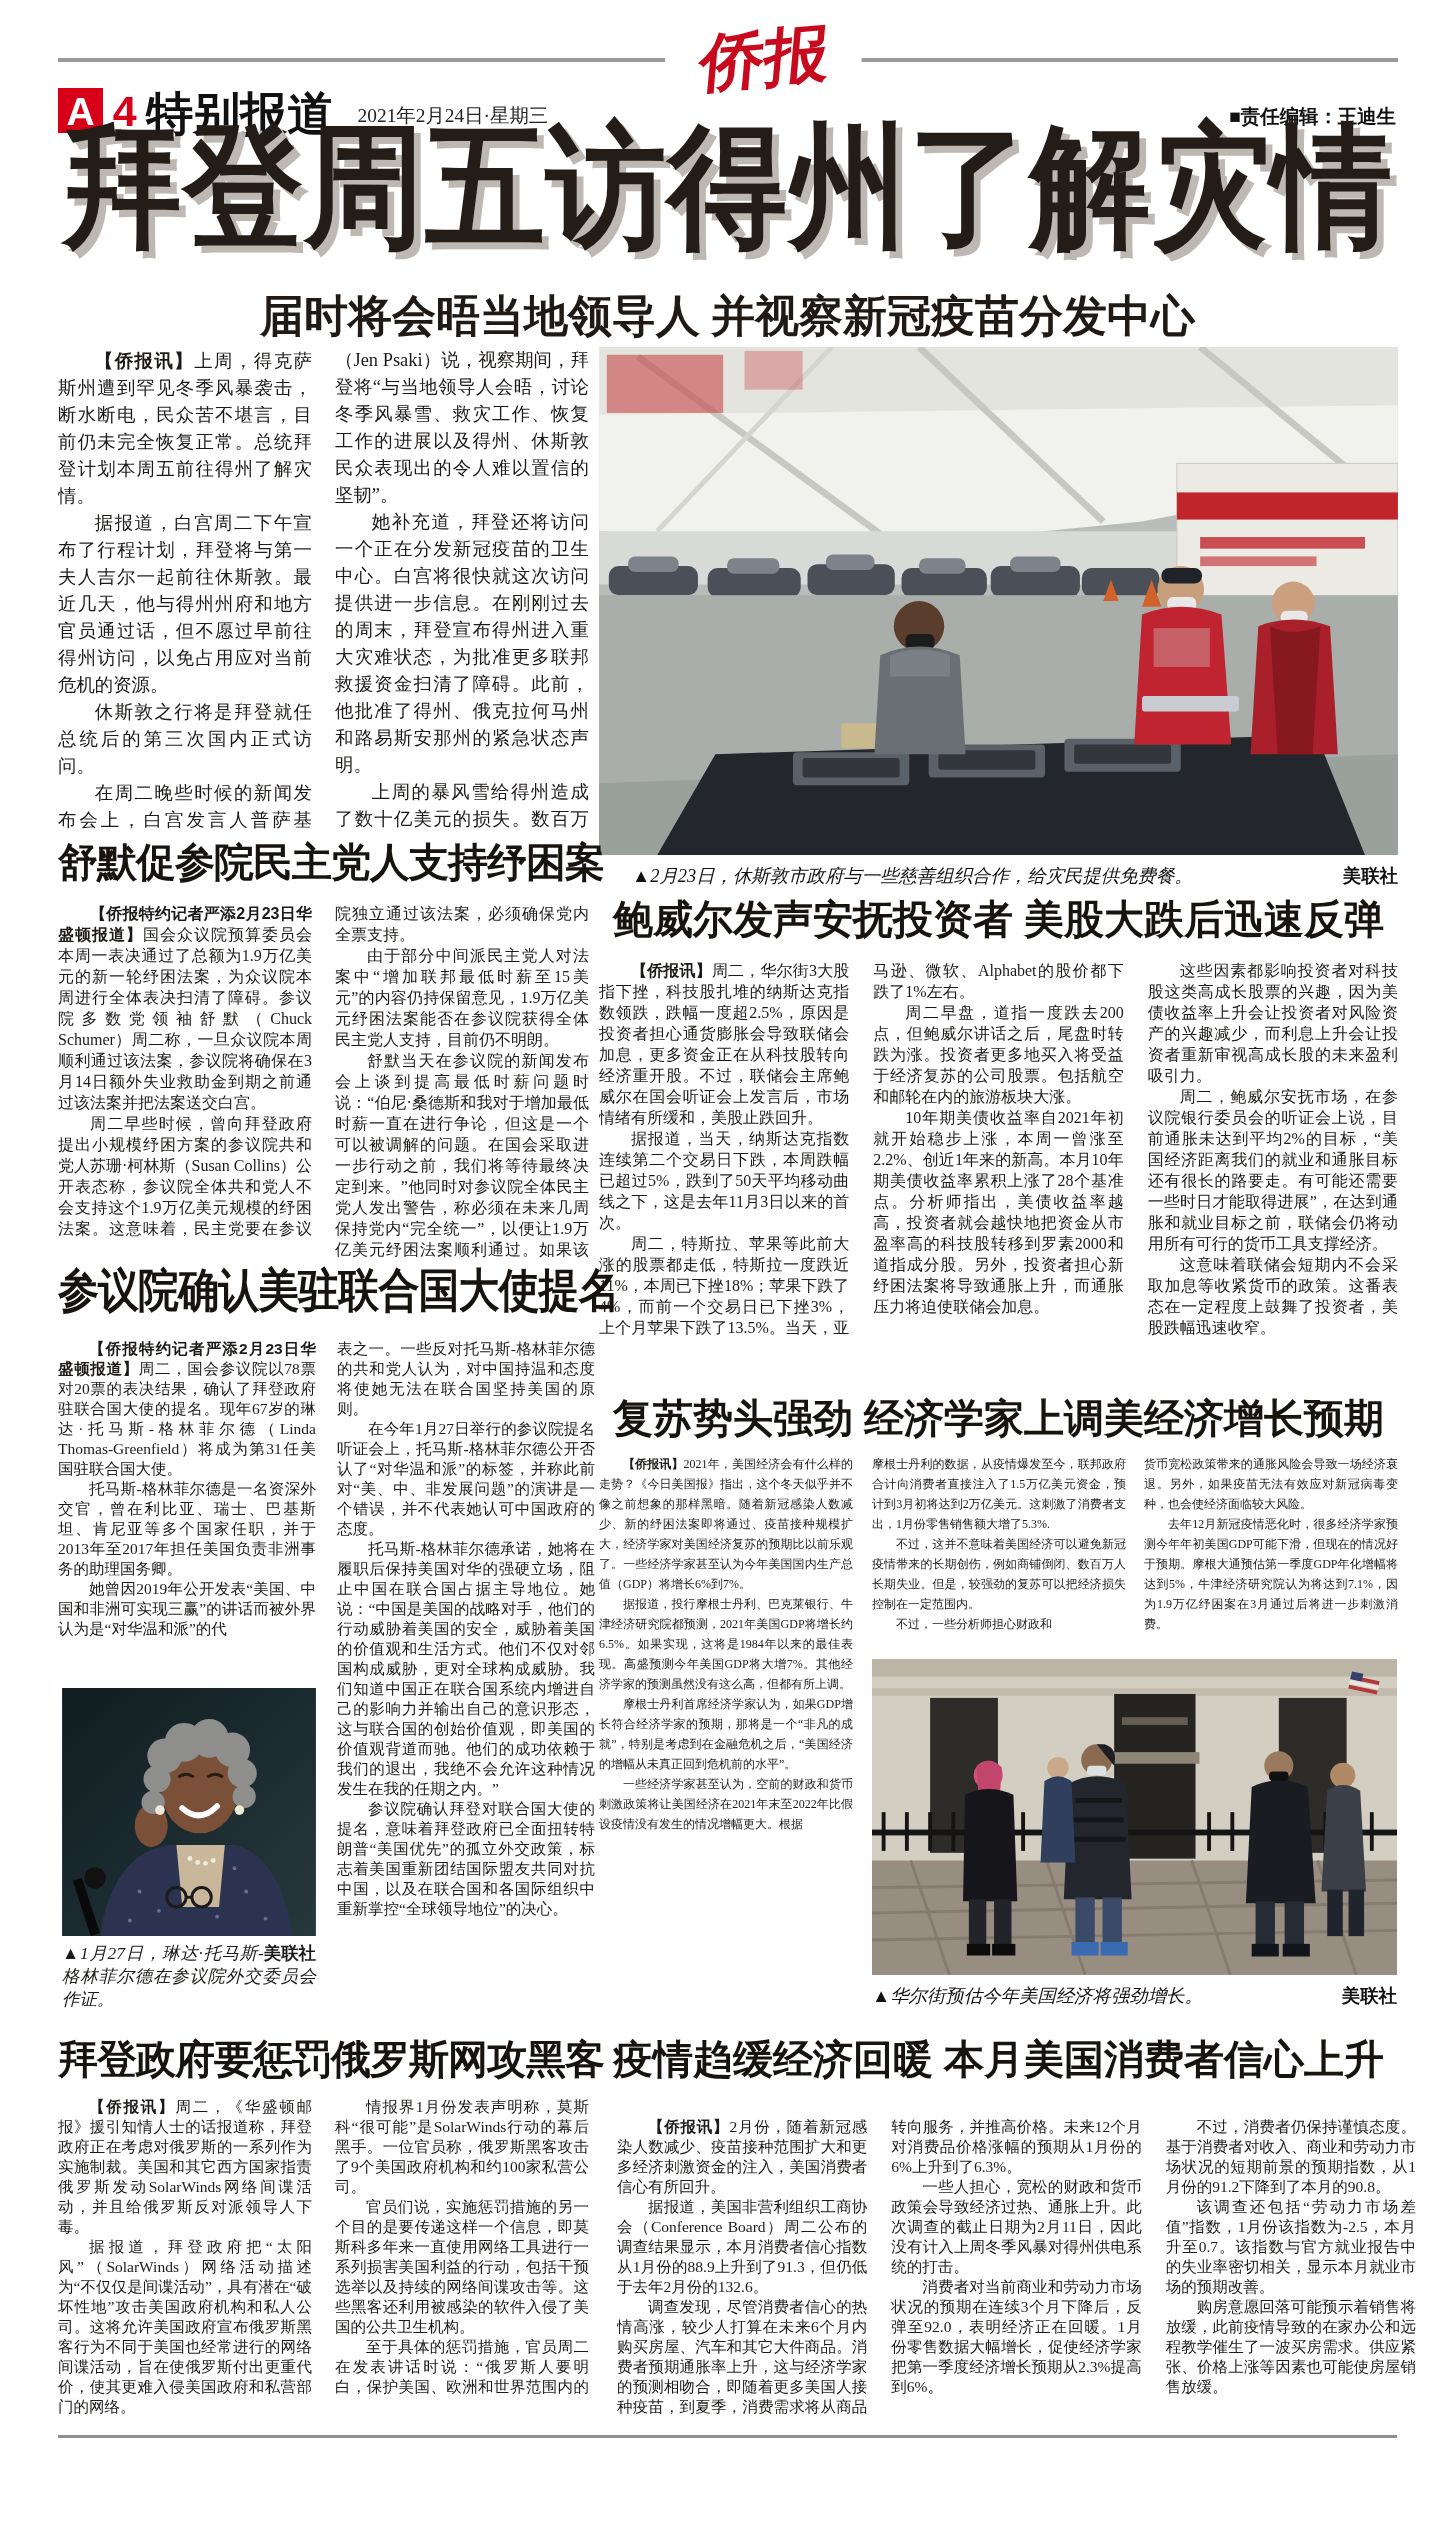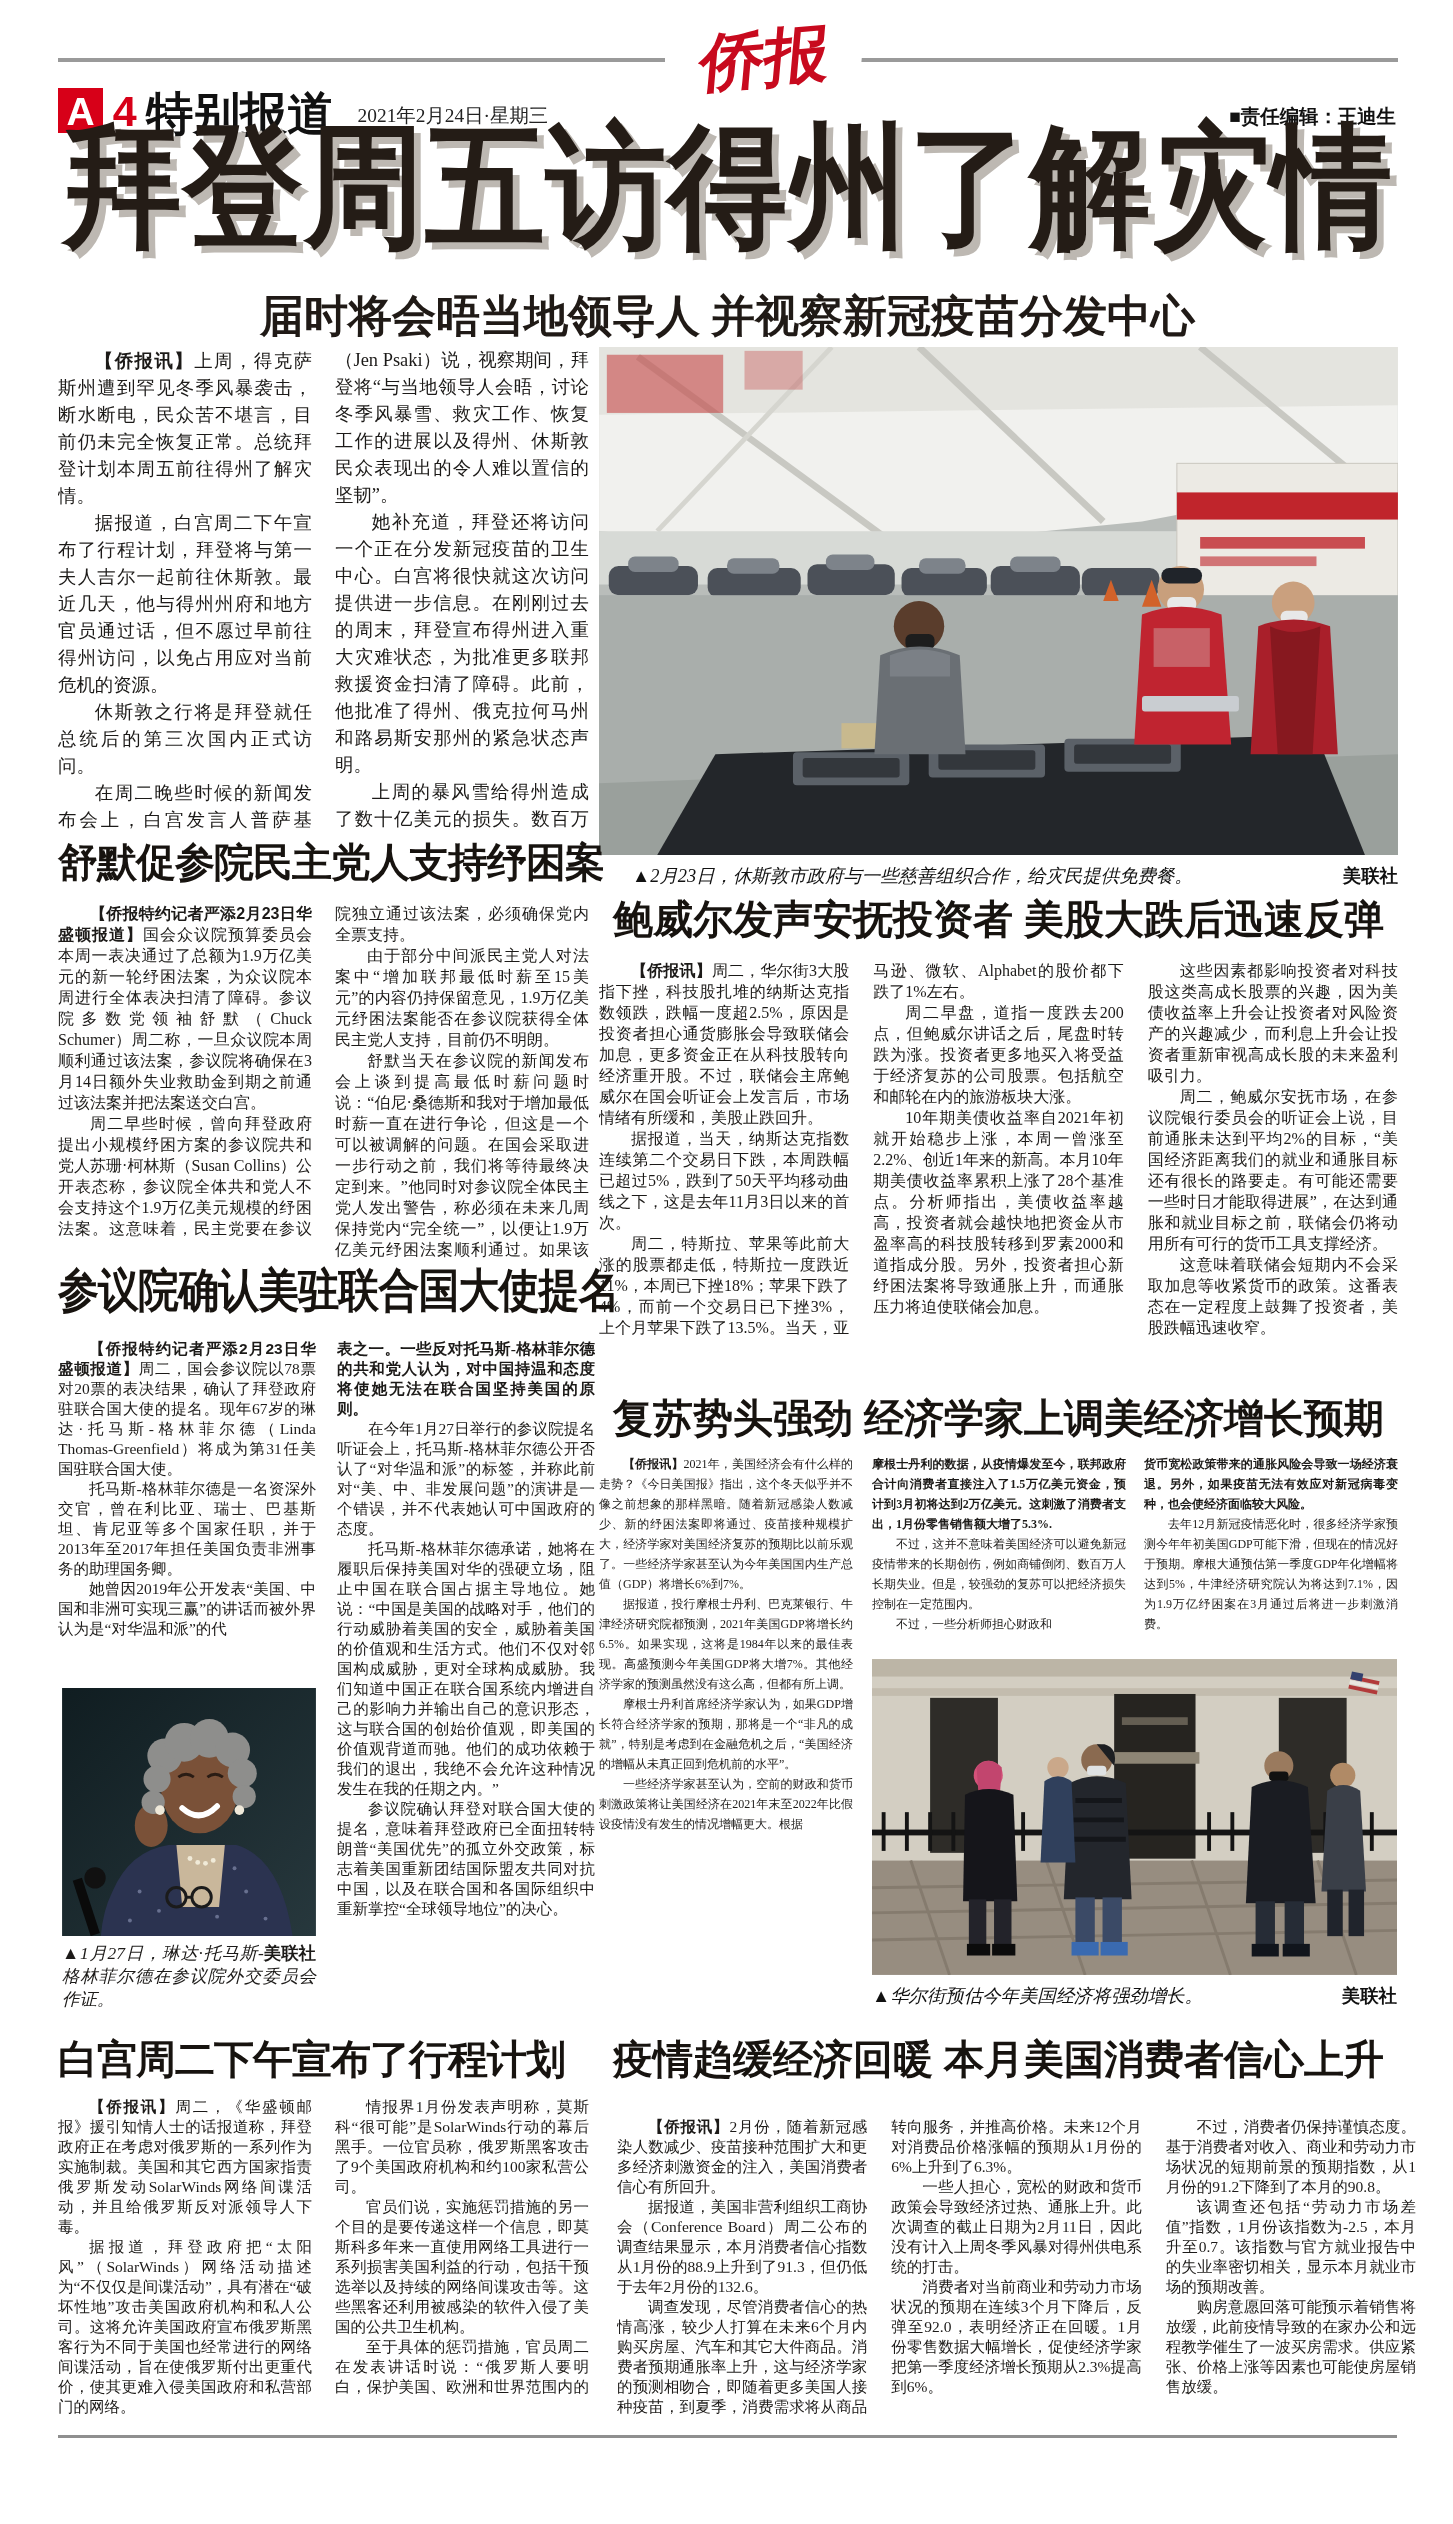--- a/index.html
+++ b/index.html
@@ -28,21 +28,21 @@
     white-space:nowrap;}
   #schumer-headline{top:835px;left:58px;width:545px;font-size:40px;letter-spacing:-1px;}
   #powell-headline{top:892px;left:599px;width:799px;font-size:40px;text-align:center;}
   #un-headline{top:1260px;left:58px;width:545px;font-size:46px;letter-spacing:-1px;transform:scaleX(0.89);transform-origin:left;}
   #recovery-headline{top:1391px;left:599px;width:799px;font-size:40px;text-align:center;}
   #russia-headline{top:2032px;left:58px;width:545px;font-size:40px;letter-spacing:-1px;}
   #consumer-headline{top:2032px;left:599px;width:799px;font-size:40px;text-align:center;}
   
   .body-text{position:absolute;text-align:justify;overflow:hidden;column-fill:auto;}
   .para{margin:0;text-indent:2em;}
-  .para.noindent{text-indent:0;font-weight:bold;}
+  .para.noindent{text-indent:0;}
   .para strong{font-family:"Liberation Sans",sans-serif;font-weight:700;}
   #lead-body{top:347px;left:58px;width:531px;height:492px;column-count:2;column-gap:23px;
              font-size:18.4px;line-height:27px;}
   #schumer-body{top:903px;left:58px;width:531px;height:368px;column-count:2;column-gap:23px;
              font-size:16px;line-height:21px;}
   #powell-body{top:960px;left:599px;width:799px;height:384px;column-count:3;column-gap:24px;
              font-size:16px;line-height:21px;}
   .uncol{position:absolute;font-size:15.5px;line-height:20px;text-align:justify;overflow:hidden;}
   #un-col1{top:1339px;left:58px;width:258px;height:349px;}
   #un-col2{top:1339px;left:337px;width:258px;height:669px;}
@@ -376,21 +376,21 @@
       <path d="M470 136 Q486 124 504 136 L510 240 L464 240 Z" fill="#3a3f48"></path>
       <rect x="470" y="238" width="16" height="48" fill="#20242c"></rect>
         <rect x="492" y="238" width="16" height="48" fill="#20242c"></rect>
     </svg>
   </div>
   <div id="wallstreet-caption-row" class="caption-row">
     <span>▲华尔街预估今年美国经济将强劲增长。</span>
     <span class="credit">美联社</span>
   </div>
 
-  <div id="russia-headline" class="sec-headline">白宫周二下午宣布了行程计划</div>
+  <div id="russia-headline" class="sec-headline">拜登政府要惩罚俄罗斯网攻黑客</div>
   <div id="russia-body" class="body-text">
       <p class="para"><strong>【侨报讯】</strong>周二，《华盛顿邮报》援引知情人士的话报道称，拜登政府正在考虑对俄罗斯的一系列作为实施制裁。美国和其它西方国家指责俄罗斯发动SolarWinds网络间谍活动，并且给俄罗斯反对派领导人下毒。</p>
       <p class="para">据报道，拜登政府把“太阳风”（SolarWinds）网络活动描述为“不仅仅是间谍活动”，具有潜在“破坏性地”攻击美国政府机构和私人公司。这将允许美国政府宣布俄罗斯黑客行为不同于美国也经常进行的网络间谍活动，旨在使俄罗斯付出更重代价，使其更难入侵美国政府和私营部门的网络。</p>
       <p class="para">情报界1月份发表声明称，莫斯科“很可能”是SolarWinds行动的幕后黑手。一位官员称，俄罗斯黑客攻击了9个美国政府机构和约100家私营公司。</p>
       <p class="para">官员们说，实施惩罚措施的另一个目的是要传递这样一个信息，即莫斯科多年来一直使用网络工具进行一系列损害美国利益的行动，包括干预选举以及持续的网络间谍攻击等。这些黑客还利用被感染的软件入侵了美国的公共卫生机构。</p>
       <p class="para">至于具体的惩罚措施，官员周二在发表讲话时说：“俄罗斯人要明白，保护美国、欧洲和世界范围内的计算机网络，这对保护我们集体安全至关重要。”</p>
     </div>
 
   <div id="consumer-headline" class="sec-headline">疫情趋缓经济回暖 本月美国消费者信心上升</div>
   <div id="consumer-body" class="body-text">

